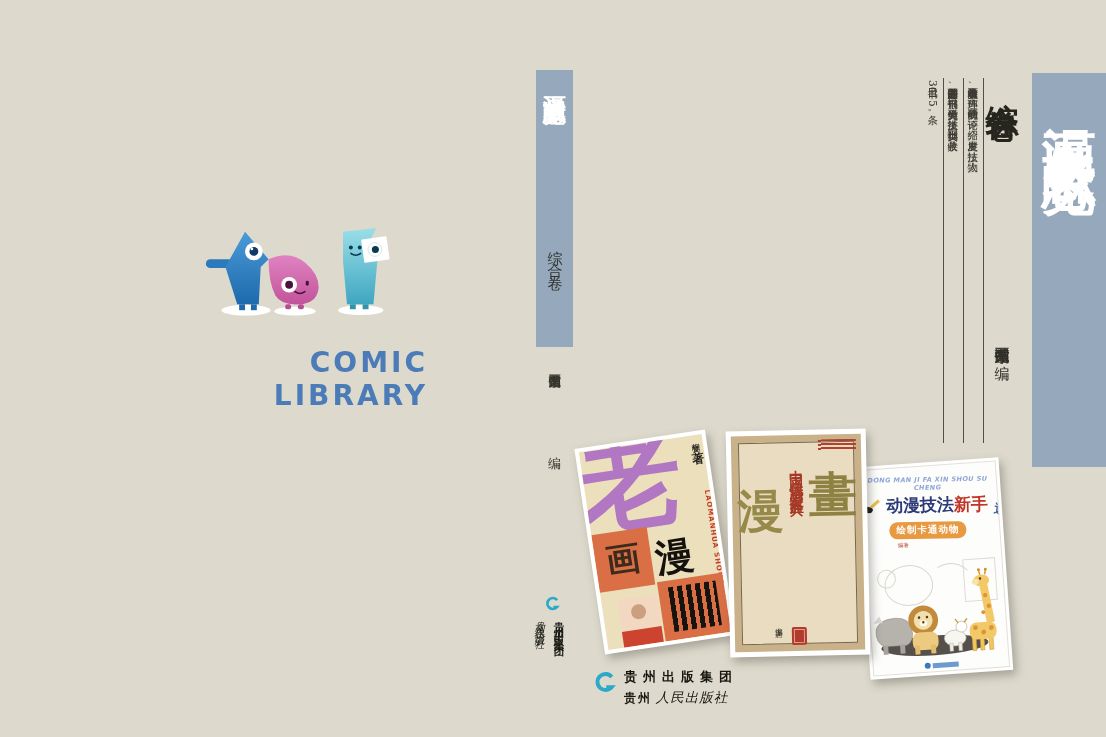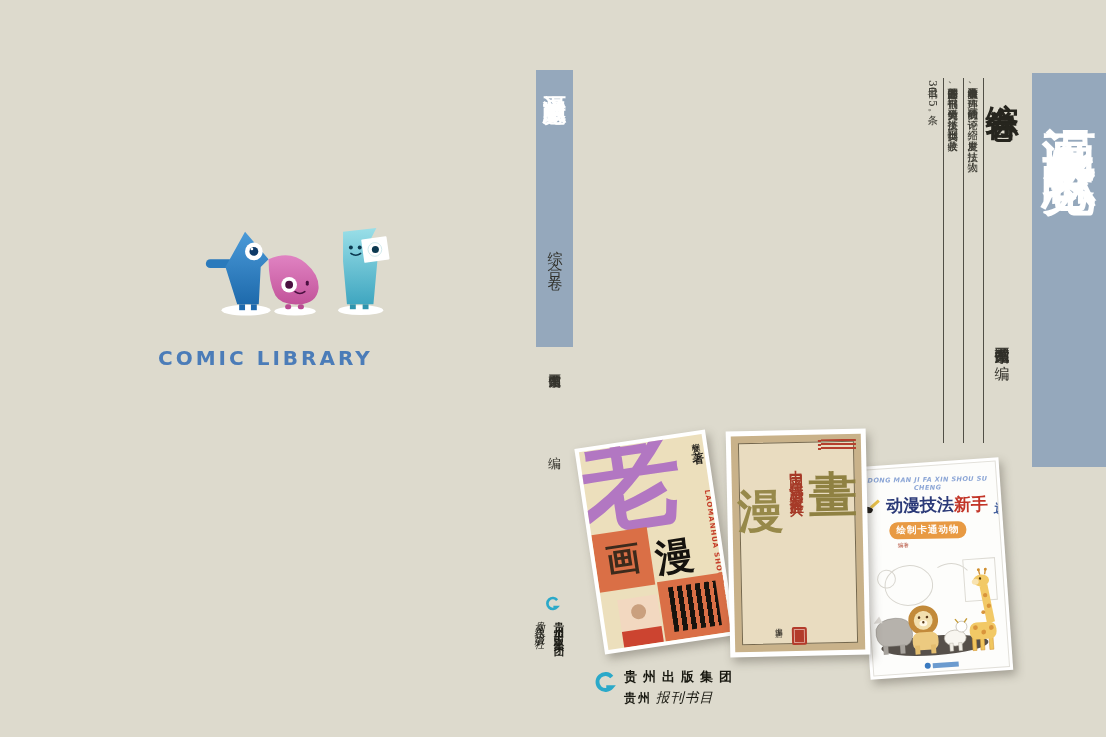--- a/index.html
+++ b/index.html
@@ -5,21 +5,21 @@
   html,body{margin:0;padding:0;background:#b8b5a8;}
   .stage{position:relative;width:1106px;height:737px;background:#dddacd;overflow:hidden;
          font-family:"DejaVu Sans","Liberation Sans",sans-serif;}
   .abs{position:absolute;}
   .v{writing-mode:vertical-rl;line-height:1;}
   .serif{font-family:"DejaVu Serif","Liberation Serif",serif;}
 
   
   .back-cn{left:170px;top:314px;width:245px;text-align:center;font-size:27px;font-weight:bold;
            color:#4695d7;letter-spacing:5px;}
-  .back-en{left:158px;top:346px;width:270px;text-align:left;font-size:20px;font-weight:bold;
+  .back-en{left:158px;top:346px;width:270px;text-align:right;font-size:28px;font-weight:bold;
            color:#4b7cb8;letter-spacing:3px;}
 
   
   .spine-bar{left:536px;top:70px;width:37px;height:277px;background:#95a8bc;}
   .spine-title{left:50%;transform:translateX(-50%);top:8px;color:#fff;font-size:23px;
                font-weight:bold;letter-spacing:1px;}
   .spine-vol{left:50%;transform:translateX(-50%);top:168px;color:#32322c;font-size:15px;
              letter-spacing:13px;}
   .spine-editor{left:536px;top:353px;width:37px;text-align:center;color:#34332c;font-size:12.5px;}
   .spine-editor .v{margin:0 auto;}
@@ -190,21 +190,21 @@
   </div>
 
   <div class="abs front-pub">
     <svg width="22" height="22" viewBox="0 0 26 26" style="margin-top:3px;">
       <path d="M21,7 A9.5,9.5 0 1 0 21,19 L14.5,19" stroke="#2ba9c9" stroke-width="4.6" fill="none"></path>
     </svg>
     <div>
       <div class="front-pub-line1">贵州出版集团</div>
       <div class="front-pub-line2">
         <span class="pfx">贵州</span>
-        <span class="script">报刊书目</span>
+        <span class="script">人民出版社</span>
       </div>
     </div>
   </div>
 
   <div class="book" id="book1">
     <div class="book-inner">
       <div class="abs serif b1-lao">老</div>
       <div class="abs v b1-author">
         <span>张文标</span>
         <span class="zhu">著</span>

